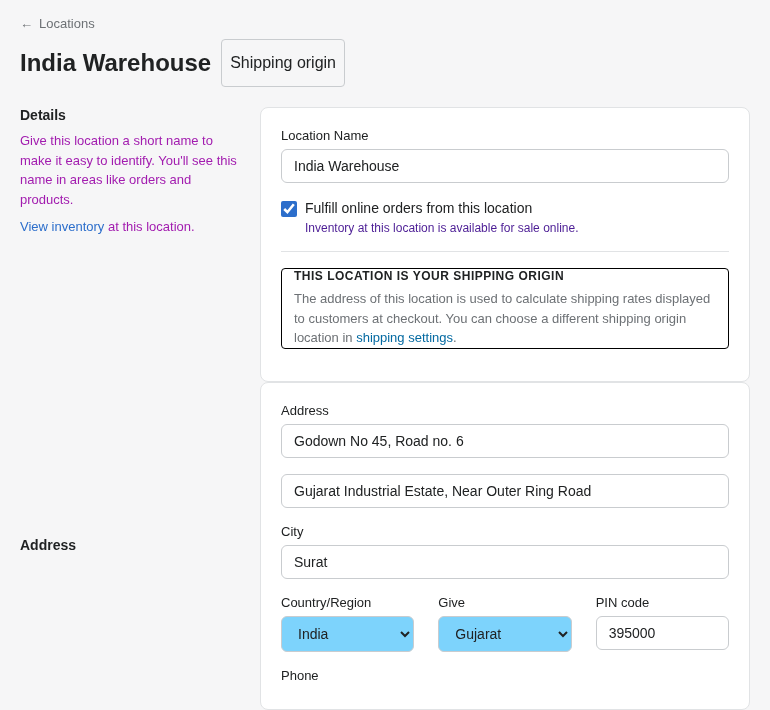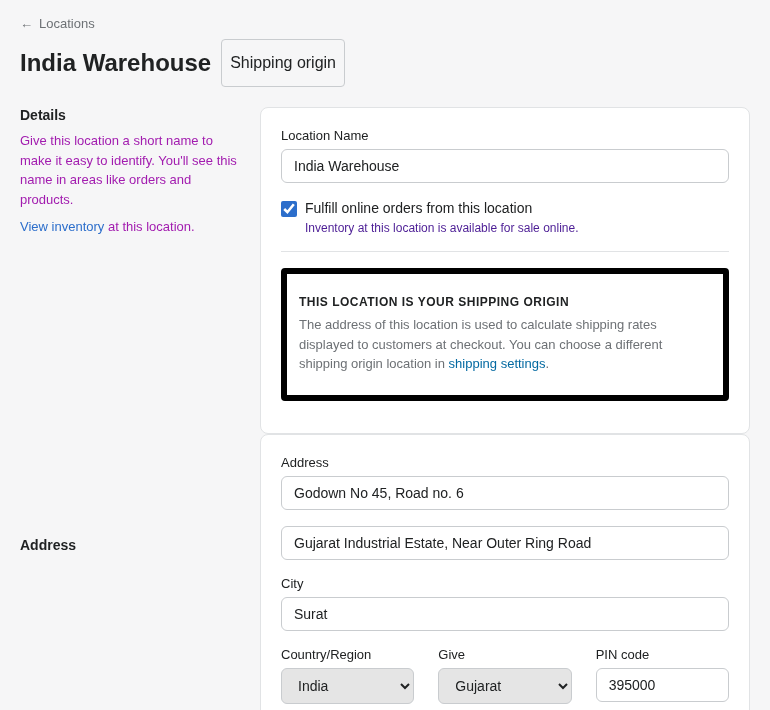--- a/index.html
+++ b/index.html
@@ -151,23 +151,23 @@
       margin-top: 2px;
     }
 
     .divider {
       border: none;
       border-top: 1px solid #e1e3e5;
       margin: 16px 0;
     }
 
     .shipping-origin-banner {
-      border: 6px solid #000000;
+      border: 1px solid #000000;
       border-radius: 4px;
-      padding: 21px 12px;
+      padding: 0 12px;
       margin-bottom: 12px;
     }
 
     .shipping-origin-title {
       font-size: 12px;
       font-weight: 600;
       color: #202223;
       text-transform: uppercase;
       letter-spacing: 0.5px;
       margin-bottom: 6px;
@@ -194,21 +194,21 @@
       flex: 1;
     }
 
     .form-select {
       width: 100%;
       border: 1px solid #c9cccf;
       border-radius: 6px;
       padding: 8px 12px;
       font-size: 14px;
       color: #202223;
-      background: #e5e5e5;
+      background: #7dd3fc;
       outline: none;
       appearance: auto;
       cursor: pointer;
     }
   </style>
 </head>
 <body>
 
 <div class="page-container">
 

